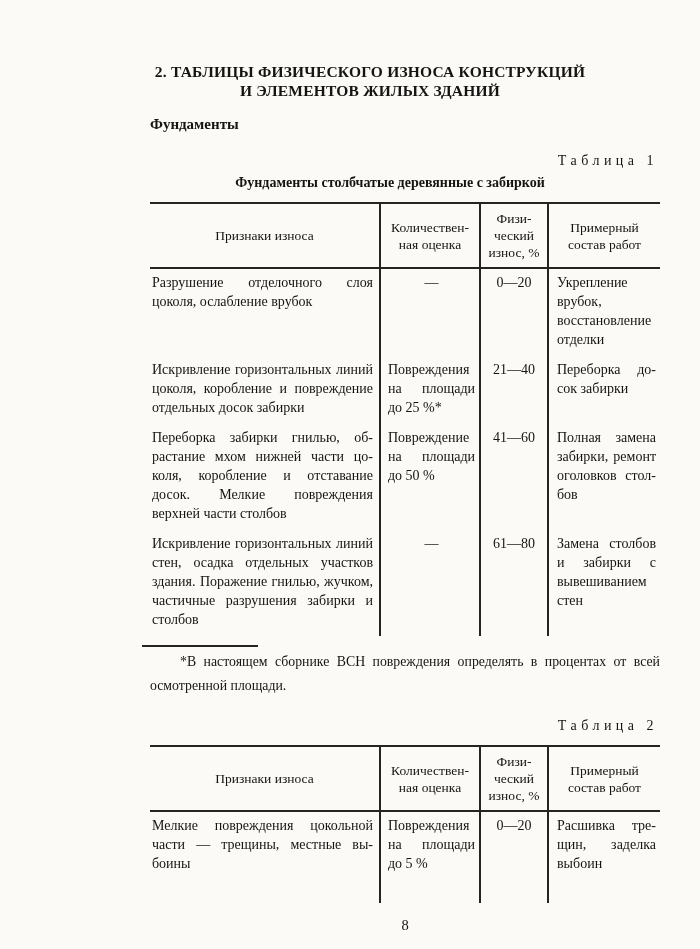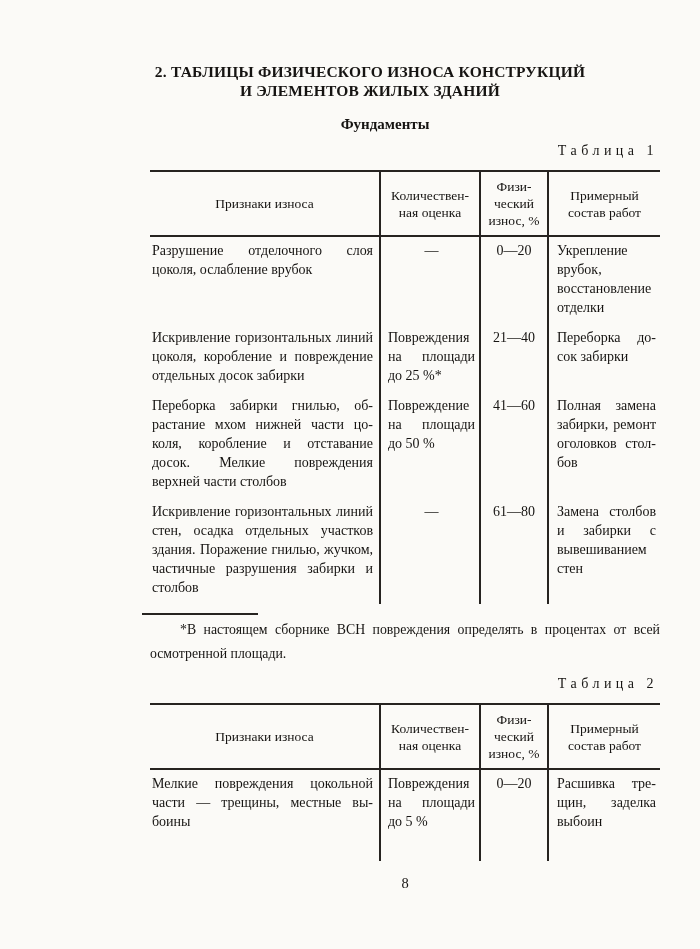--- a/index.html
+++ b/index.html
@@ -23,24 +23,24 @@
     font-size: 15.5px;
     line-height: 19px;
     font-weight: bold;
     text-align: center;
     letter-spacing: 0.2px;
   }
   .section-heading {
     margin: 16px 40px 0 0;
     font-size: 15px;
     font-weight: bold;
-    text-align: center;
+    text-align: left;
   }
   .table-label {
-    margin-top: 10px;
+    margin-top: 20px;
     font-size: 14px;
     text-align: right;
     letter-spacing: 0.32em;
     padding-right: 2px;
   }
   .table-subtitle {
     margin-top: 6px;
     font-size: 14px;
     font-weight: bold;
     text-align: center;
@@ -127,20 +127,21 @@
 <div class="content">
 
   <h1 class="doc-title">
     <span>2. ТАБЛИЦЫ ФИЗИЧЕСКОГО ИЗНОСА КОНСТРУКЦИЙ</span><br>
     <span>И ЭЛЕМЕНТОВ ЖИЛЫХ ЗДАНИЙ</span>
   </h1>
 
   <div class="section-heading">Фундаменты</div>
 
   <div class="table-label">Таблица 1</div>
+  <div class="table-subtitle shift">Фундаменты столбчатые деревянные с забиркой</div>
 
   <table class="wear-table t1">
     <colgroup>
         <col class="c1">
         <col class="c2">
         <col class="c3">
         <col class="c4">
       </colgroup>
     <thead>
       <tr>

